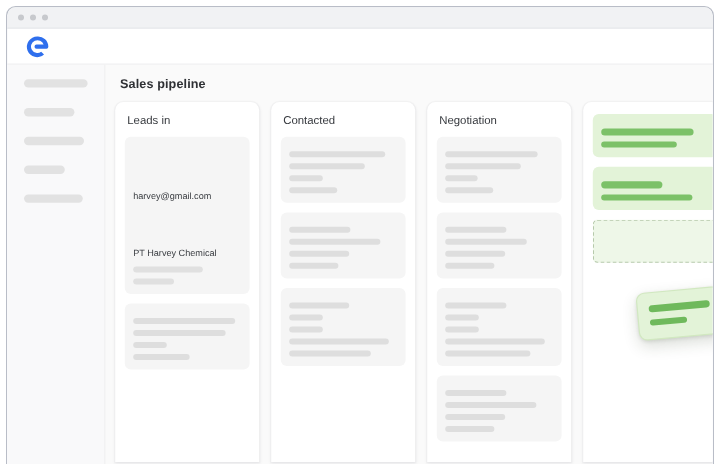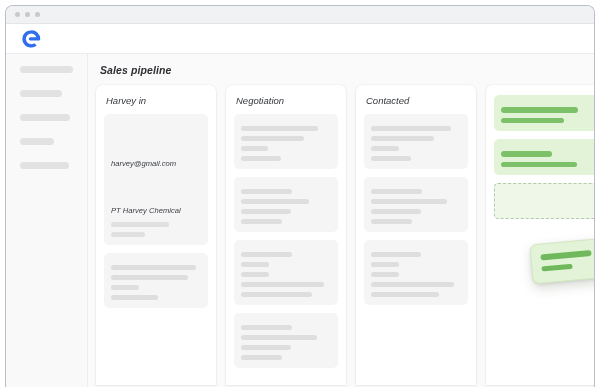--- a/index.html
+++ b/index.html
@@ -12,21 +12,20 @@
     font-family: "Liberation Sans", sans-serif;
     -webkit-font-smoothing: antialiased;
   }
 
   .screen {
     position: relative;
     width: 600px;
     height: 387px;
     overflow: hidden;
     background: #ffffff;
-    font-style: italic;
   }
 
   
   .browser-window {
     position: absolute;
     left: 5px;
     top: 5px;
     width: 590px;
     height: 382px;
     background: #ffffff;
@@ -234,35 +233,57 @@
         <div class="nav-skel" style="width:42px"></div>
         <div class="nav-skel" style="width:50px"></div>
         <div class="nav-skel" style="width:34px"></div>
         <div class="nav-skel" style="width:49px"></div>
       </div>
 
       <div class="board">
         <div class="board-title">Sales pipeline</div>
         <div class="columns" id="columns">
             <div class="column">
-              <div class="column-title">Harvey in</div>
+              <div class="column-title">Leads in</div>
               <div class="card lead-card">
                 <div class="card-line">harvey@gmail.com</div>
                 <div class="card-line">PT Harvey Chemical</div>
                 <div class="skel" style="width: 64%;"></div>
                 <div class="skel" style="width: 38%;"></div>
               </div>
               <div class="card">
                 <div class="skel" style="width: 94%;"></div>
                 <div class="skel" style="width: 86%;"></div>
                 <div class="skel" style="width: 31%;"></div>
                 <div class="skel" style="width: 52%;"></div>
               </div>
             </div>
             <div class="column">
+              <div class="column-title">Contacted</div>
+              <div class="card">
+                <div class="skel" style="width: 89%;"></div>
+                <div class="skel" style="width: 70%;"></div>
+                <div class="skel" style="width: 31%;"></div>
+                <div class="skel" style="width: 44%;"></div>
+              </div>
+              <div class="card">
+                <div class="skel" style="width: 57%;"></div>
+                <div class="skel" style="width: 84%;"></div>
+                <div class="skel" style="width: 56%;"></div>
+                <div class="skel" style="width: 45%;"></div>
+              </div>
+              <div class="card">
+                <div class="skel" style="width: 56%;"></div>
+                <div class="skel" style="width: 31%;"></div>
+                <div class="skel" style="width: 31%;"></div>
+                <div class="skel" style="width: 92%;"></div>
+                <div class="skel" style="width: 75%;"></div>
+              </div>
+            </div>
+            <div class="column">
               <div class="column-title">Negotiation</div>
               <div class="card">
                 <div class="skel" style="width: 86%;"></div>
                 <div class="skel" style="width: 70%;"></div>
                 <div class="skel" style="width: 30%;"></div>
                 <div class="skel" style="width: 44%;"></div>
               </div>
               <div class="card">
                 <div class="skel" style="width: 57%;"></div>
                 <div class="skel" style="width: 76%;"></div>
@@ -274,42 +295,20 @@
                 <div class="skel" style="width: 31%;"></div>
                 <div class="skel" style="width: 31%;"></div>
                 <div class="skel" style="width: 92%;"></div>
                 <div class="skel" style="width: 79%;"></div>
               </div>
               <div class="card">
                 <div class="skel" style="width: 57%;"></div>
                 <div class="skel" style="width: 84%;"></div>
                 <div class="skel" style="width: 55%;"></div>
                 <div class="skel" style="width: 45%;"></div>
-              </div>
-            </div>
-            <div class="column">
-              <div class="column-title">Contacted</div>
-              <div class="card">
-                <div class="skel" style="width: 89%;"></div>
-                <div class="skel" style="width: 70%;"></div>
-                <div class="skel" style="width: 31%;"></div>
-                <div class="skel" style="width: 44%;"></div>
-              </div>
-              <div class="card">
-                <div class="skel" style="width: 57%;"></div>
-                <div class="skel" style="width: 84%;"></div>
-                <div class="skel" style="width: 56%;"></div>
-                <div class="skel" style="width: 45%;"></div>
-              </div>
-              <div class="card">
-                <div class="skel" style="width: 56%;"></div>
-                <div class="skel" style="width: 31%;"></div>
-                <div class="skel" style="width: 31%;"></div>
-                <div class="skel" style="width: 92%;"></div>
-                <div class="skel" style="width: 75%;"></div>
               </div>
             </div>
             <div class="column">
               <div class="card green">
                 <div class="skel" style="width: 86%;"></div>
                 <div class="skel" style="width: 70%;"></div>
               </div>
               <div class="card green">
                 <div class="skel" style="width: 57%;"></div>
                 <div class="skel" style="width: 84%;"></div>

